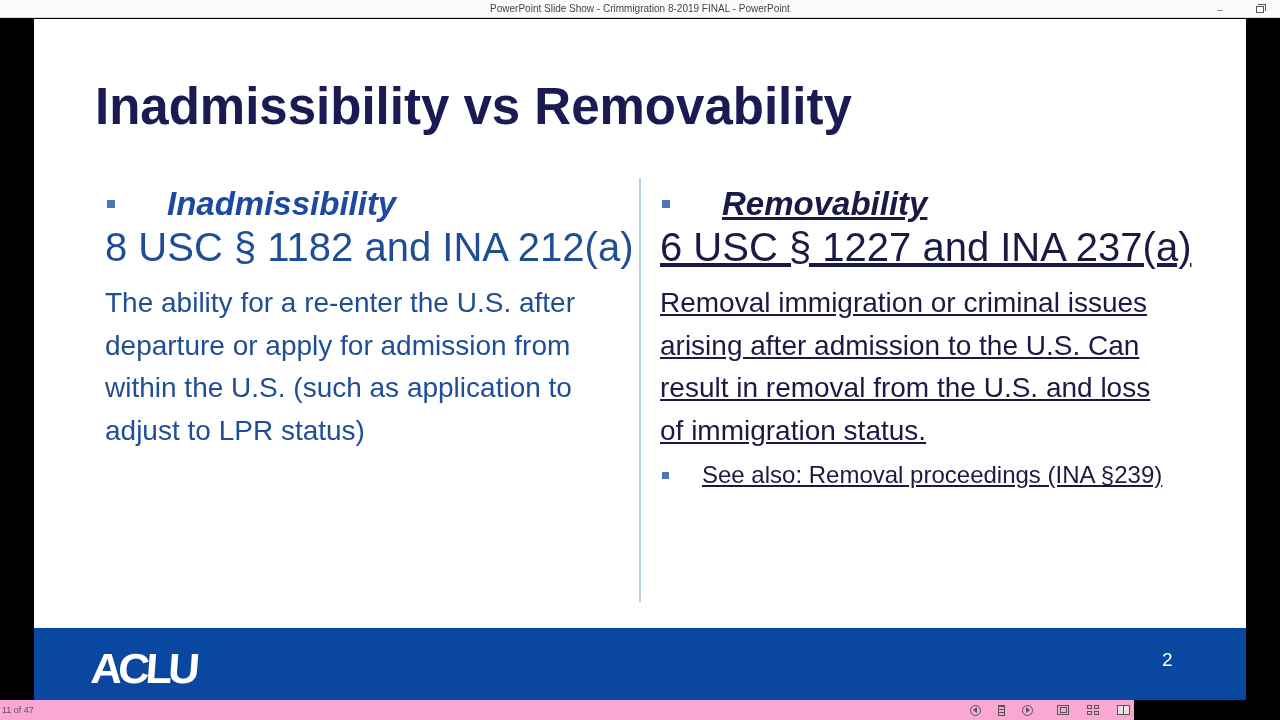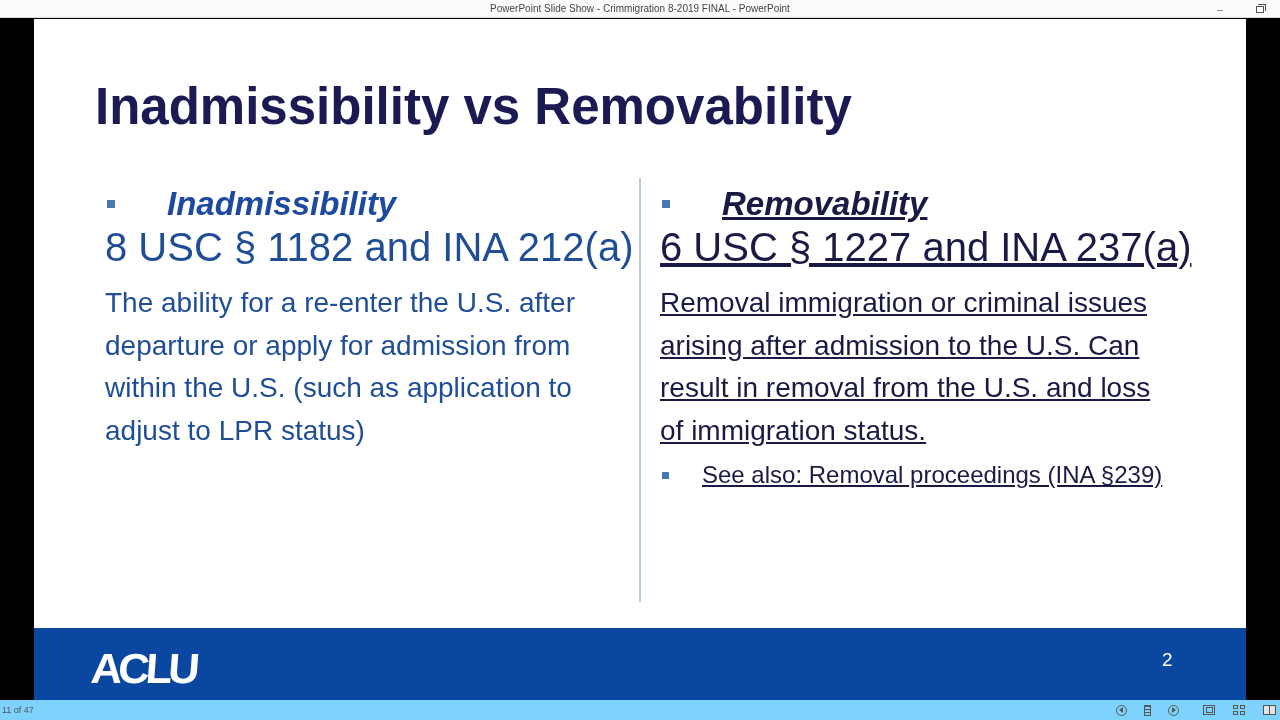--- a/index.html
+++ b/index.html
@@ -54,21 +54,21 @@
     position: absolute; left: 0; top: 609px; width: 1212px; height: 72px; background: #0a47a0;
   }
   .aclu-logo {
     position: absolute; left: 57px; top: 17px;
     font-family: "Liberation Sans", sans-serif; font-weight: bold; font-size: 42px; color: #fff;
     letter-spacing: -4px; transform: scaleX(1.04) skewX(-4deg); transform-origin: left;
   }
   .slide-number { position: absolute; left: 1128px; top: 21px; font-size: 19px; color: #fff; }
 
   .statusbar {
-    position: absolute; left: 0; top: 700px; width: 1280px; height: 20px; background: #7dd3fc;
+    position: absolute; left: 0; top: 700px; width: 1134px; height: 20px; background: #f9a8d4;
     display: flex; align-items: center; font-size: 9px; color: #555;
   }
   .status-count { position: absolute; left: 2px; top: 5px; }
   .status-icons { position: absolute; right: 4px; top: 2px; display: flex; align-items: center; height: 16px; }
   .sicon { width: 14px; height: 14px; margin-left: 12px; display: flex; align-items: center; justify-content: center; color: #555; }
   .circ { width: 11px; height: 11px; border: 1.4px solid #555; border-radius: 50%; display: flex; align-items: center; justify-content: center; }
   .tri-l { width: 0; height: 0; border-top: 3px solid transparent; border-bottom: 3px solid transparent; border-right: 4px solid #555; margin-right: 1px; }
   .tri-r { width: 0; height: 0; border-top: 3px solid transparent; border-bottom: 3px solid transparent; border-left: 4px solid #555; margin-left: 1px; }
   .notes-glyph { width: 7px; height: 11px; border: 1.2px solid #555; background: repeating-linear-gradient(#555 0 1px, transparent 1px 3px); }
   .normal-glyph { width: 12px; height: 10px; border: 1.2px solid #555; position: relative; }

